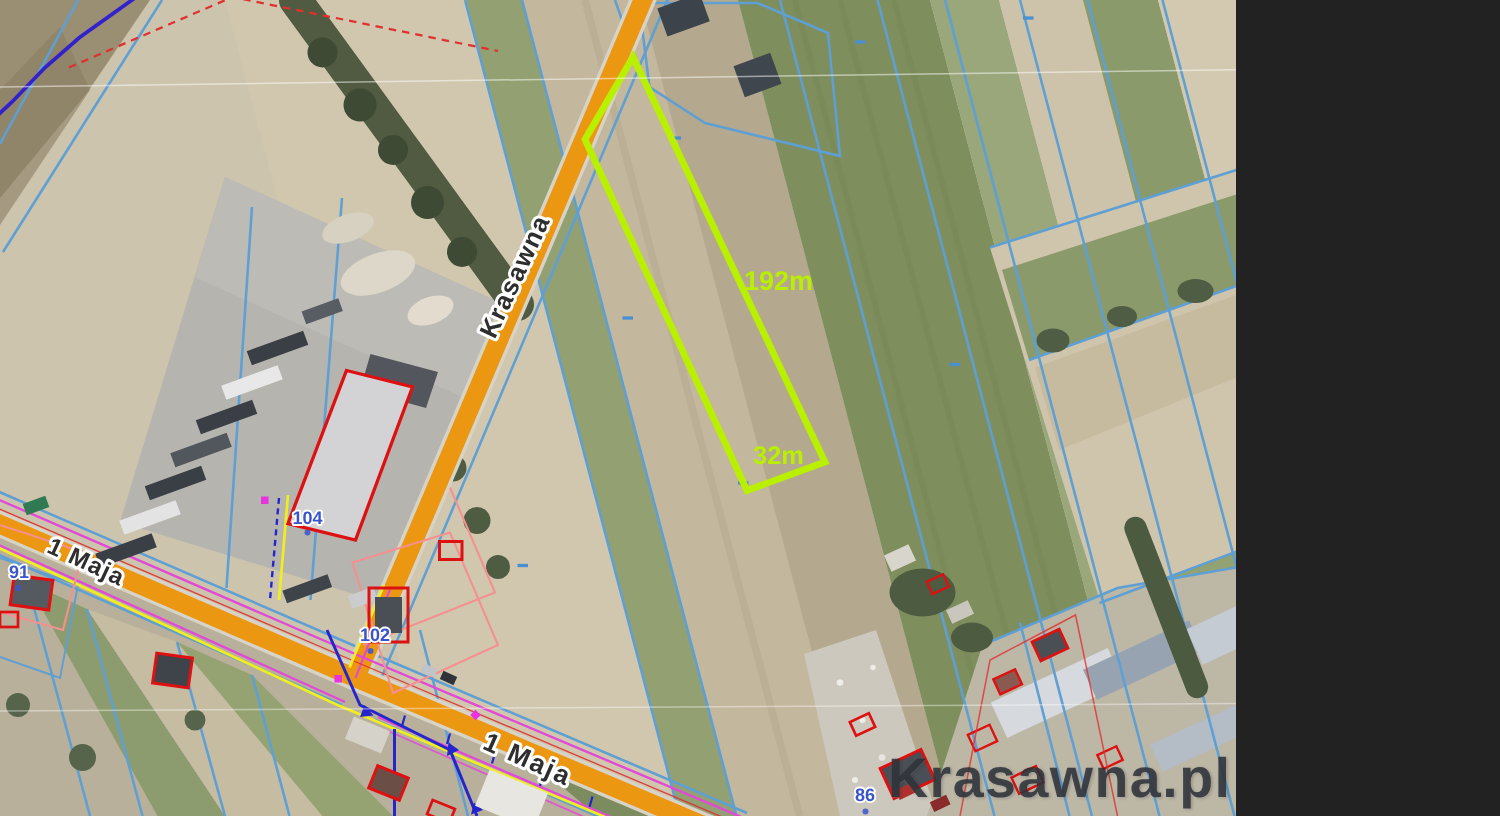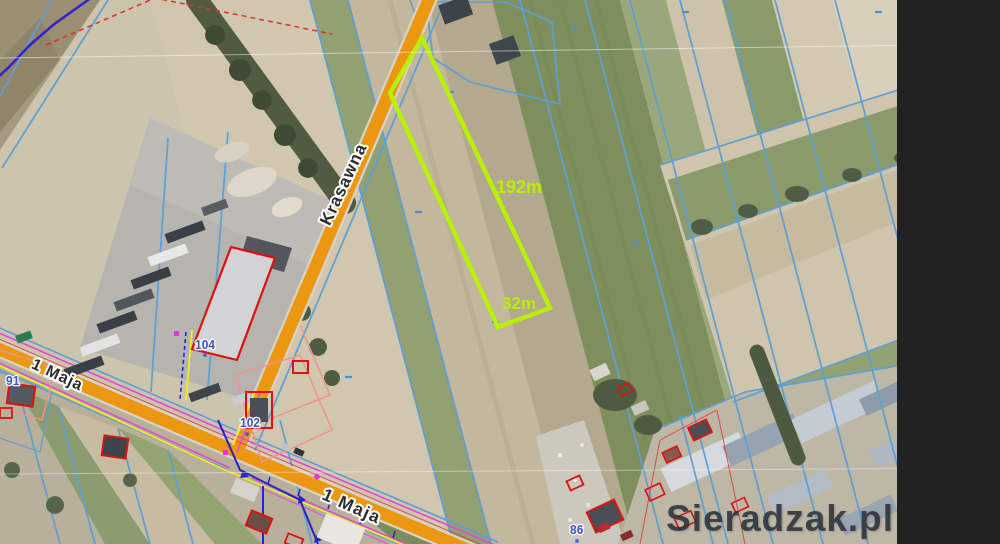--- a/index.html
+++ b/index.html
@@ -1,17 +1,17 @@
 <!DOCTYPE html>
 <html><head>
 <meta charset="utf-8">
 <style>
   html,body{margin:0;padding:0;background:#222;}
   .stage{
-    position:relative;width:897px;height:544px;overflow:hidden;
+    position:relative;width:824px;height:544px;overflow:hidden;
     font-family:"Liberation Sans",sans-serif;background:#cdc4ae;
   }
   .stage svg{position:absolute;inset:0;display:block;}
   .watermark{
     position:absolute;right:3px;bottom:4px;
     font-size:37px;font-weight:700;letter-spacing:1px;
     color:rgba(42,47,54,0.85);
     text-shadow:0 1px 1px rgba(235,235,235,0.18), 1px 1px 2px rgba(25,25,25,0.25);
     white-space:nowrap;pointer-events:none;
   }
@@ -303,14 +303,14 @@
     <text x="58" y="380" font-size="16" letter-spacing="1" transform="rotate(25 58 374)" fill="#2e2e2e">1 Maja</text>
     <text x="352" y="512" font-size="17.5" letter-spacing="1.5" transform="rotate(24 352 506)" fill="#2e2e2e">1 Maja</text>
   </g>
 
   <g stroke="#ffffff">
     <line x1="0" y1="58" x2="1000" y2="44" stroke-width="1" opacity="0.5"></line>
     <line x1="0" y1="474" x2="1000" y2="468" stroke-width="1" opacity="0.4"></line>
   </g>
 </svg>
 
-<div class="watermark">Sieradzak.pl</div>
+<div class="watermark">Krasawna.pl</div>
 </div>
 
 </body></html>

